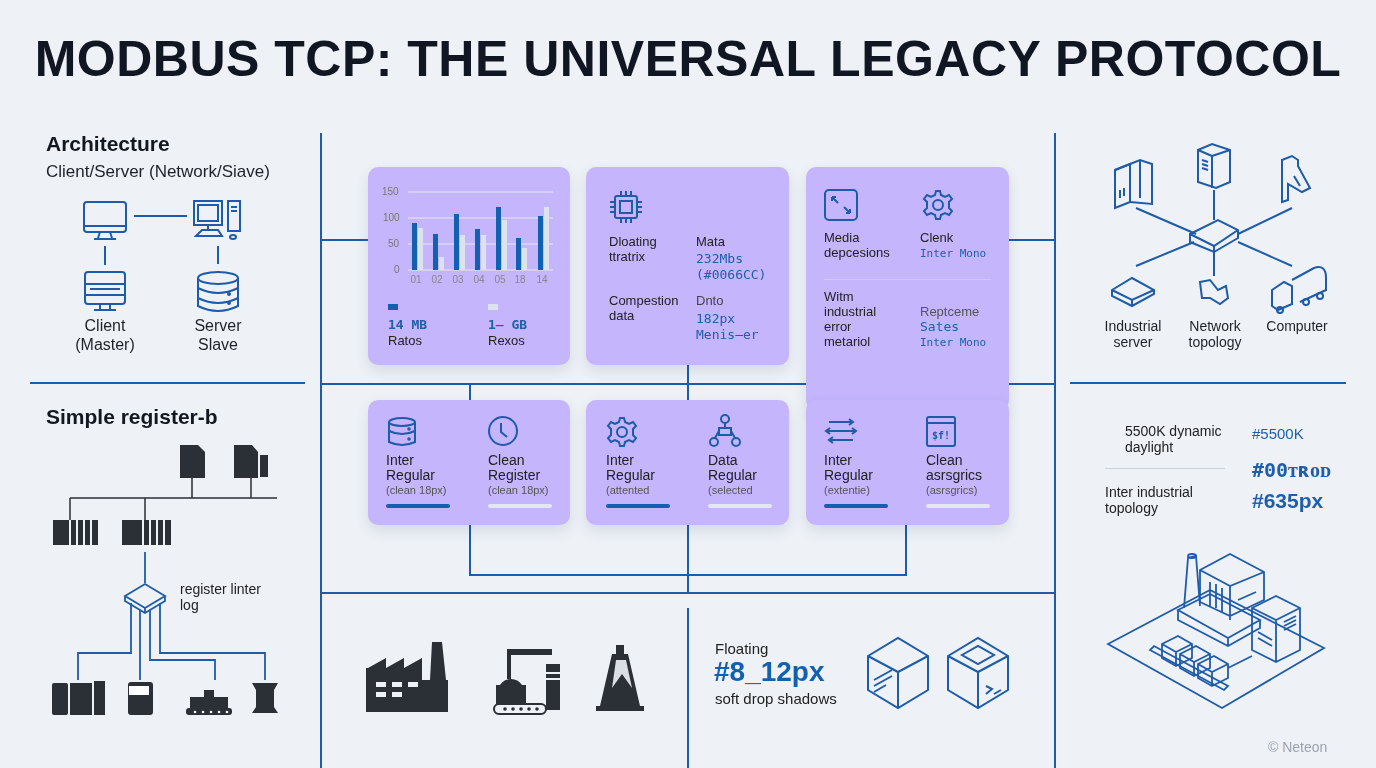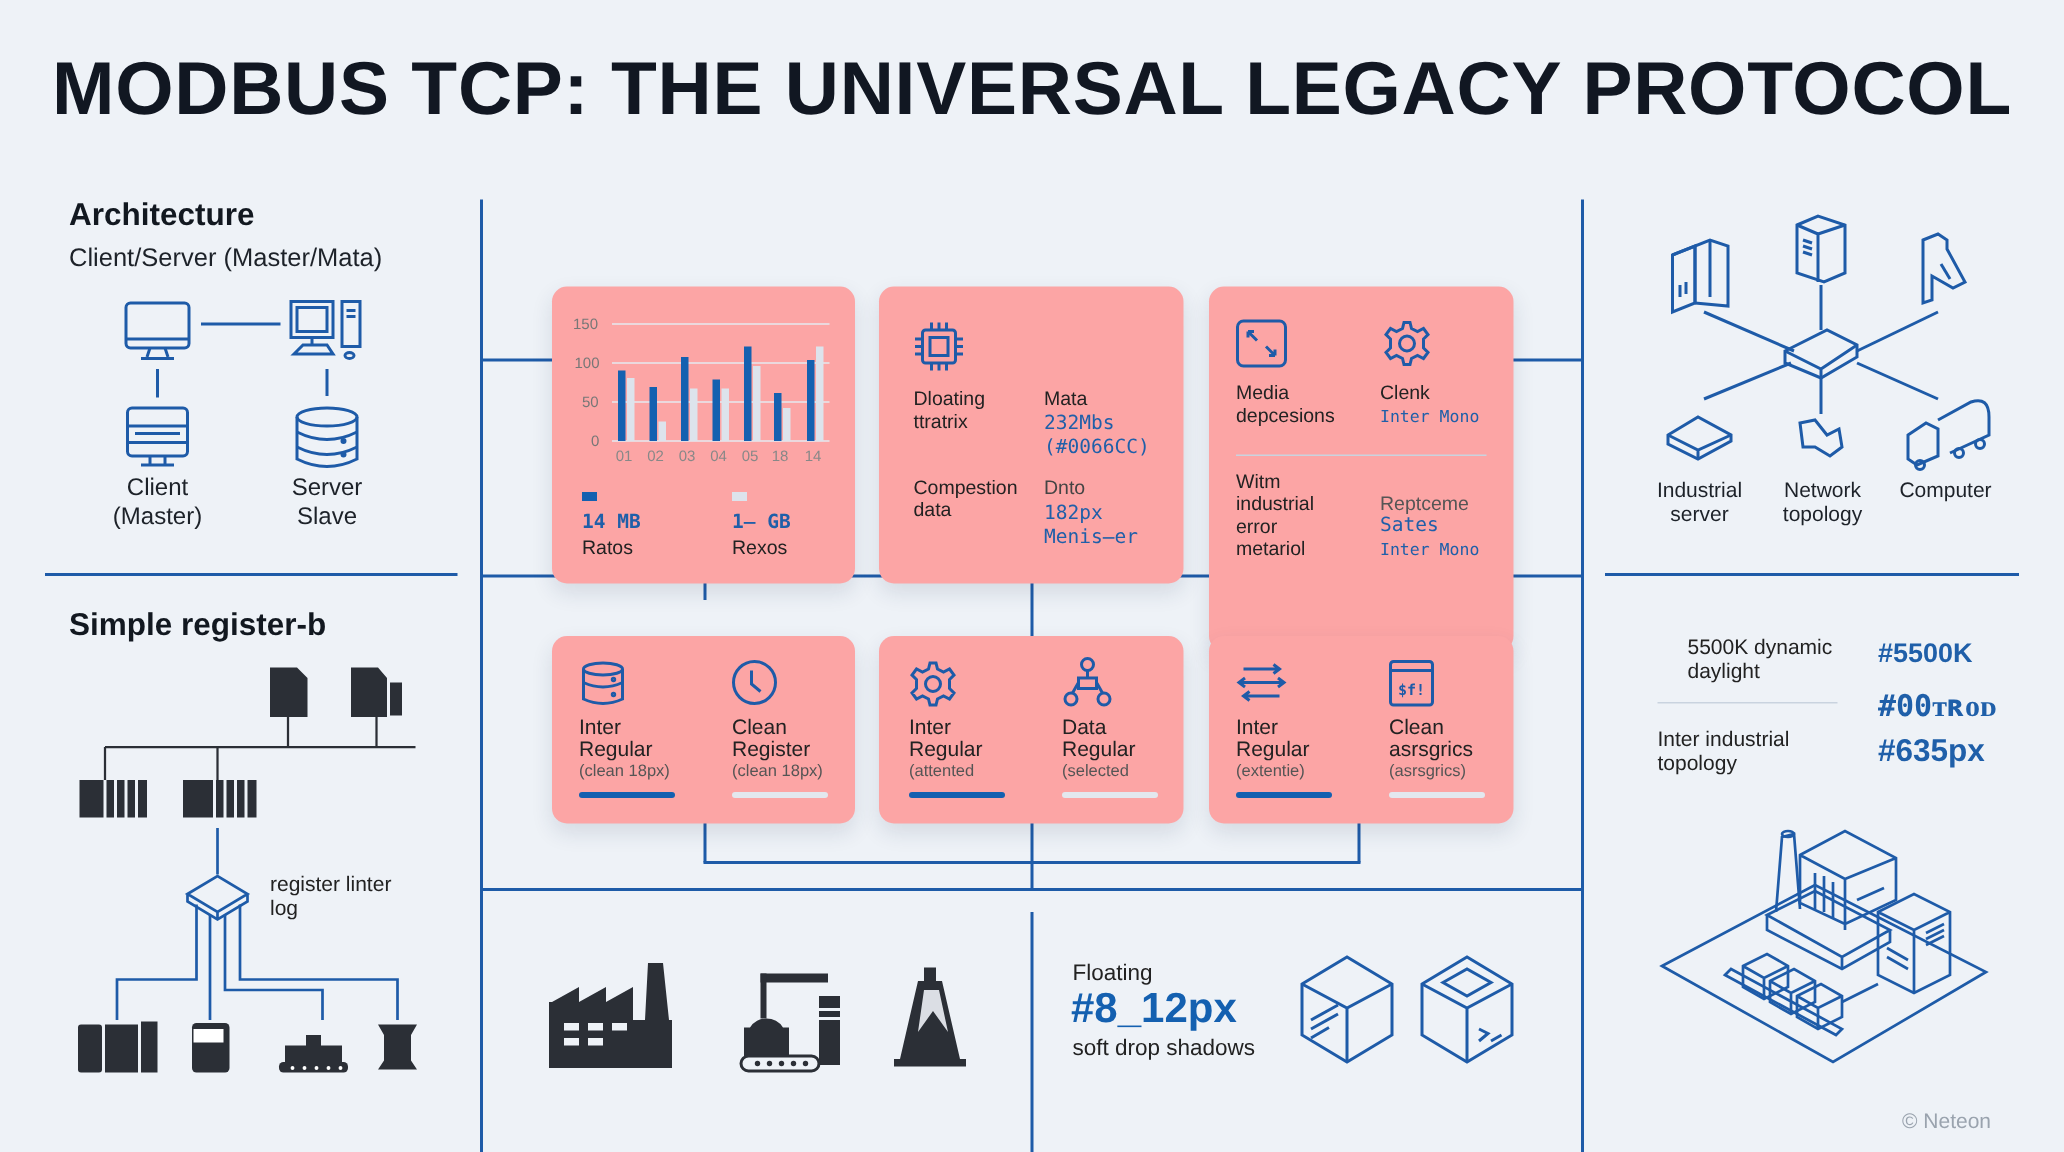--- a/index.html
+++ b/index.html
@@ -1,21 +1,21 @@
 <!DOCTYPE html>
 <html><head>
 <meta charset="utf-8">
 <style>
   html,body{margin:0;padding:0;}
   body{width:1376px;height:768px;position:relative;overflow:hidden;background:#eef2f7;font-family:"Liberation Sans",sans-serif;color:#1b1f26;}
   .abs{position:absolute;}
   .title{left:0;top:30px;width:1376px;text-align:center;font-size:50px;font-weight:bold;letter-spacing:0.5px;color:#111722;}
   .line{position:absolute;background:#1e5ba8;}
   .gline{position:absolute;background:#c9d3df;}
-  .card{position:absolute;background:#fca5a5;border-radius:10px;box-shadow:0 6px 14px rgba(30,50,80,0.12);margin-top:24px;}
+  .card{position:absolute;background:#c4b5fd;border-radius:10px;box-shadow:0 6px 14px rgba(30,50,80,0.12);}
   .txt{position:absolute;font-size:13px;line-height:15px;color:#222;}
   .mono{font-family:"DejaVu Sans Mono",monospace;color:#1f5fa9;font-size:12px;line-height:16px;}
   .blue{color:#1f5fa9;}
   .h2{font-size:21px;font-weight:bold;color:#121820;}
   .lbl{font-size:16px;line-height:19px;color:#1d2229;text-align:center;}
   .bar-on{position:absolute;height:4px;border-radius:2px;background:#1460b0;}
   .bar-off{position:absolute;height:4px;border-radius:2px;background:#e3e8ef;}
   svg{overflow:visible;}
 </style>
 </head>
@@ -35,21 +35,21 @@
   <div class="line" style="left:905px;top:385px;width:2px;height:15px;"></div>
   <div class="line" style="left:469px;top:525px;width:2px;height:50px;"></div>
   <div class="line" style="left:905px;top:525px;width:2px;height:50px;"></div>
   <div class="line" style="left:469px;top:574px;width:438px;height:2px;"></div>
   <div class="line" style="left:687px;top:608px;width:2px;height:160px;"></div>
   <div class="line" style="left:30px;top:382px;width:275px;height:2px;"></div>
   <div class="line" style="left:1070px;top:382px;width:276px;height:2px;"></div>
 </div>
 
 <div class="abs h2" style="left:46px;top:132px;">Architecture</div>
-<div class="abs" style="left:46px;top:162px;font-size:17px;color:#1d2229;">Client/Server (Master/Mata)</div>
+<div class="abs" style="left:46px;top:162px;font-size:17px;color:#1d2229;">Client/Server (Network/Siave)</div>
 
 <svg class="abs" style="left:0;top:0;" width="320" height="380">
   <g stroke="#1e5ba8" stroke-width="2" fill="none">
 
     <g>
       <rect x="84" y="202" width="42" height="30" rx="3"></rect>
       <line x1="84" y1="226" x2="126" y2="226"></line>
       <line x1="100" y1="232" x2="98" y2="238"></line>
         <line x1="110" y1="232" x2="112" y2="238"></line>
       <line x1="94" y1="239" x2="116" y2="239"></line>
@@ -488,21 +488,21 @@
 
 <div class="abs txt" style="left:1105px;top:423px;font-size:14px;line-height:16px;margin-left:20px;">
     <div>5500K dynamic</div>
     <div>daylight</div>
   </div>
 <div class="gline" style="left:1105px;top:468px;width:120px;height:1px;"></div>
 <div class="abs txt" style="left:1105px;top:484px;font-size:14px;line-height:16px;">
     <div>Inter industrial</div>
     <div>topology</div>
   </div>
-<div class="abs blue" style="left:1252px;top:425px;font-size:18px;font-weight:bold;">#5500K</div>
+<div class="abs blue" style="left:1252px;top:425px;font-size:15px;font-weight:normal;">#5500K</div>
 <div class="abs blue" style="left:1252px;top:458px;font-size:20px;font-weight:bold;font-family:'DejaVu Sans Mono',monospace;">#00ᴛʀᴏᴅ</div>
 <div class="abs blue" style="left:1252px;top:489px;font-size:21px;font-weight:bold;">#635px</div>
 
 <svg class="abs" style="left:1100px;top:540px;" width="240" height="180">
   <g stroke="#1e5ba8" stroke-width="1.8" fill="none">
     <path d="M8 104 L110 50 L224 108 L122 168 Z"></path>
     <path d="M50 110 L124 150 L128 146 L54 106 Z"></path>
     <path d="M62 104 L78 96 L92 104 L92 118 L76 126 L62 118 Z M62 104 L76 112 L92 104 M76 112 V126"></path>
     <path d="M80 114 L96 106 L110 114 L110 128 L94 136 L80 128 Z M80 114 L94 122 L110 114 M94 122 V136"></path>
     <path d="M98 124 L114 116 L128 124 L128 138 L112 146 L98 138 Z M98 124 L112 132 L128 124 M112 132 V146"></path>

